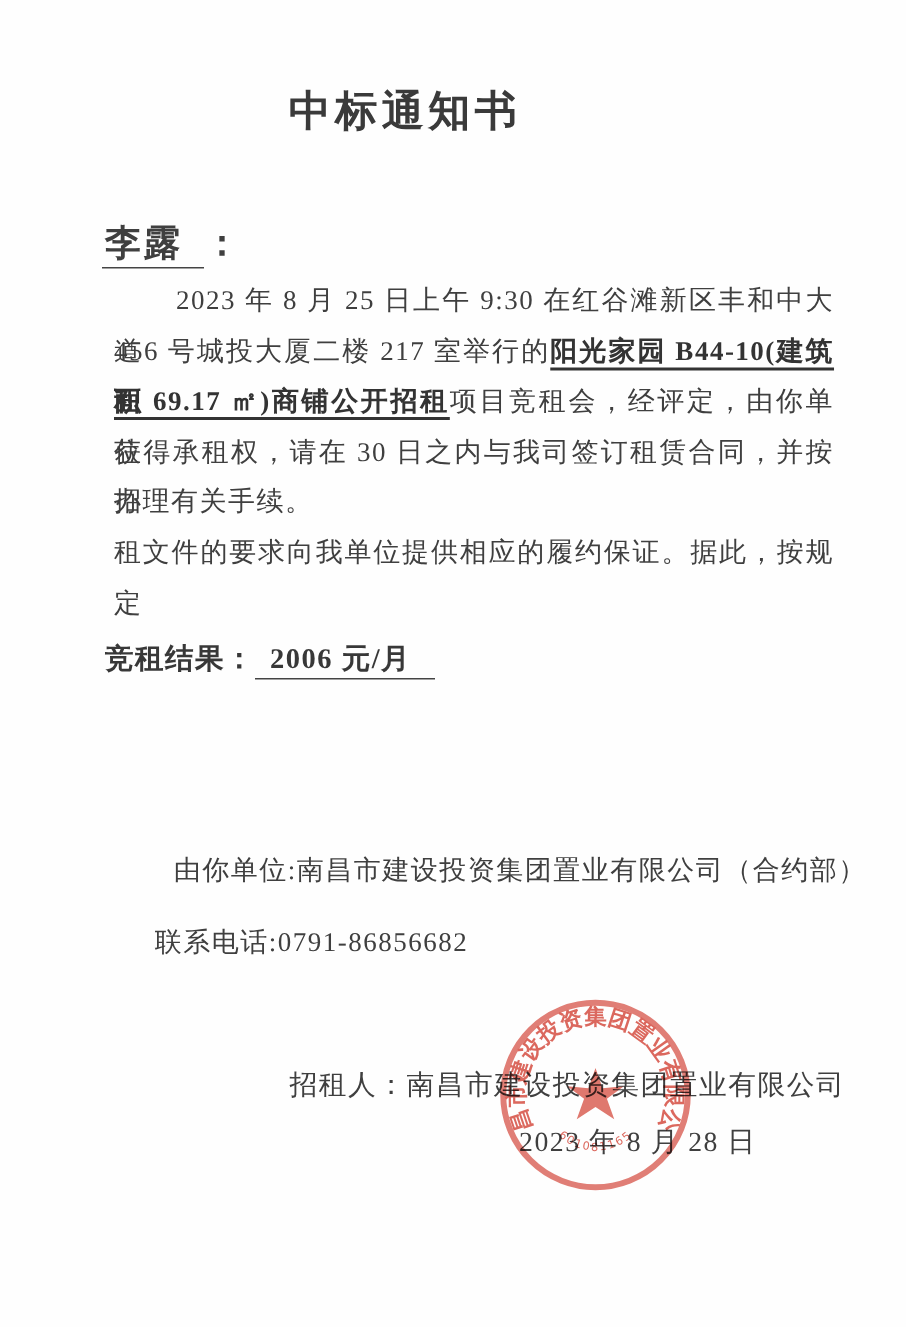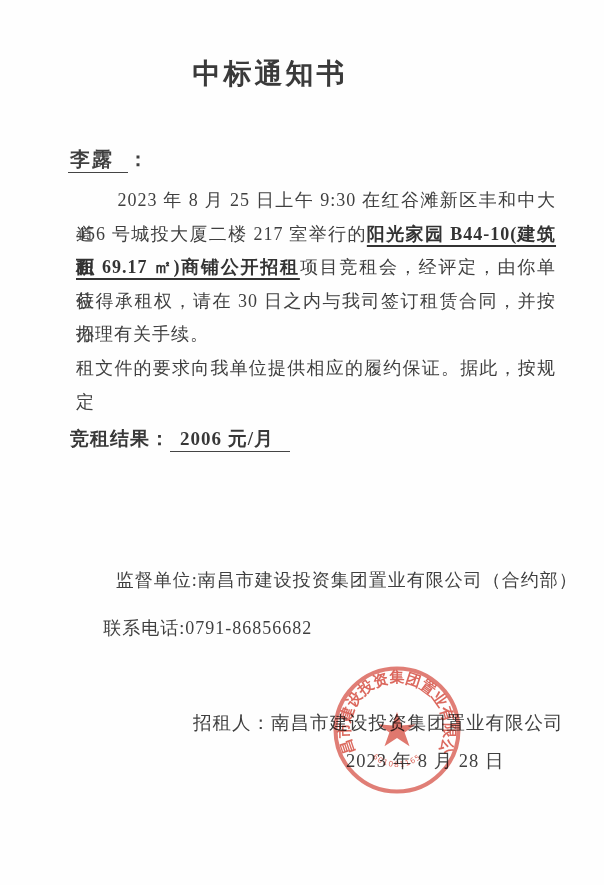--- a/index.html
+++ b/index.html
@@ -12,21 +12,21 @@
     font-size:18px;
     overflow:hidden;
   }
   .doc-title{
     position:absolute;top:55px;left:0;width:540px;
     text-align:center;font-size:28px;font-weight:700;
     letter-spacing:3px;margin:0;color:#3a3a3a;
   }
   .salutation{
     position:absolute;top:146px;left:68px;
-    font-size:20px;font-weight:700;letter-spacing:2px;
+    font-size:24px;font-weight:700;letter-spacing:2px;
   }
   .salutation .name{
     border-bottom:1.5px solid #444;padding:0 14px 2px 2px;
   }
   .para{position:absolute;left:76px;width:480px;letter-spacing:1px;}
   .p1{top:184px;}
   .p2{top:495px;}
   .line{
     height:33.6px;line-height:33.6px;
     text-align:justify;
@@ -88,21 +88,21 @@
     <div class="line jl">获得承租权，请在 30 日之内与我司签订租赁合同，并按招</div>
     <div class="line">办理有关手续。</div>
     <div class="line jl">租文件的要求向我单位提供相应的履约保证。据此，按规定</div>
   </div>
 
   <div class="result">
     <span>竞租结果：</span><span class="rvalue">2006 元/月</span>
   </div>
 
 
-  <div class="sup-line">监督单位:南昌市建设投资集团置业有限公司（合约部）</div>
+  <div class="sup-line">由你单位:南昌市建设投资集团置业有限公司（合约部）</div>
   <div class="phone-line">联系电话:0791-86856682</div>
 
   <div class="signer">
     <span>招租人：</span><span>南昌市建设投资集团置业有限公司</span>
   </div>
   <div class="sign-date">2023 年 8 月 28 日</div>
 
   <svg class="stamp" viewBox="0 0 160 160" xmlns="http://www.w3.org/2000/svg">
     <defs>
       <path id="arcTop" d="M 41.1,107.2 A 47.5,47.5 0 1 1 118.9,107.2" fill="none"></path>

